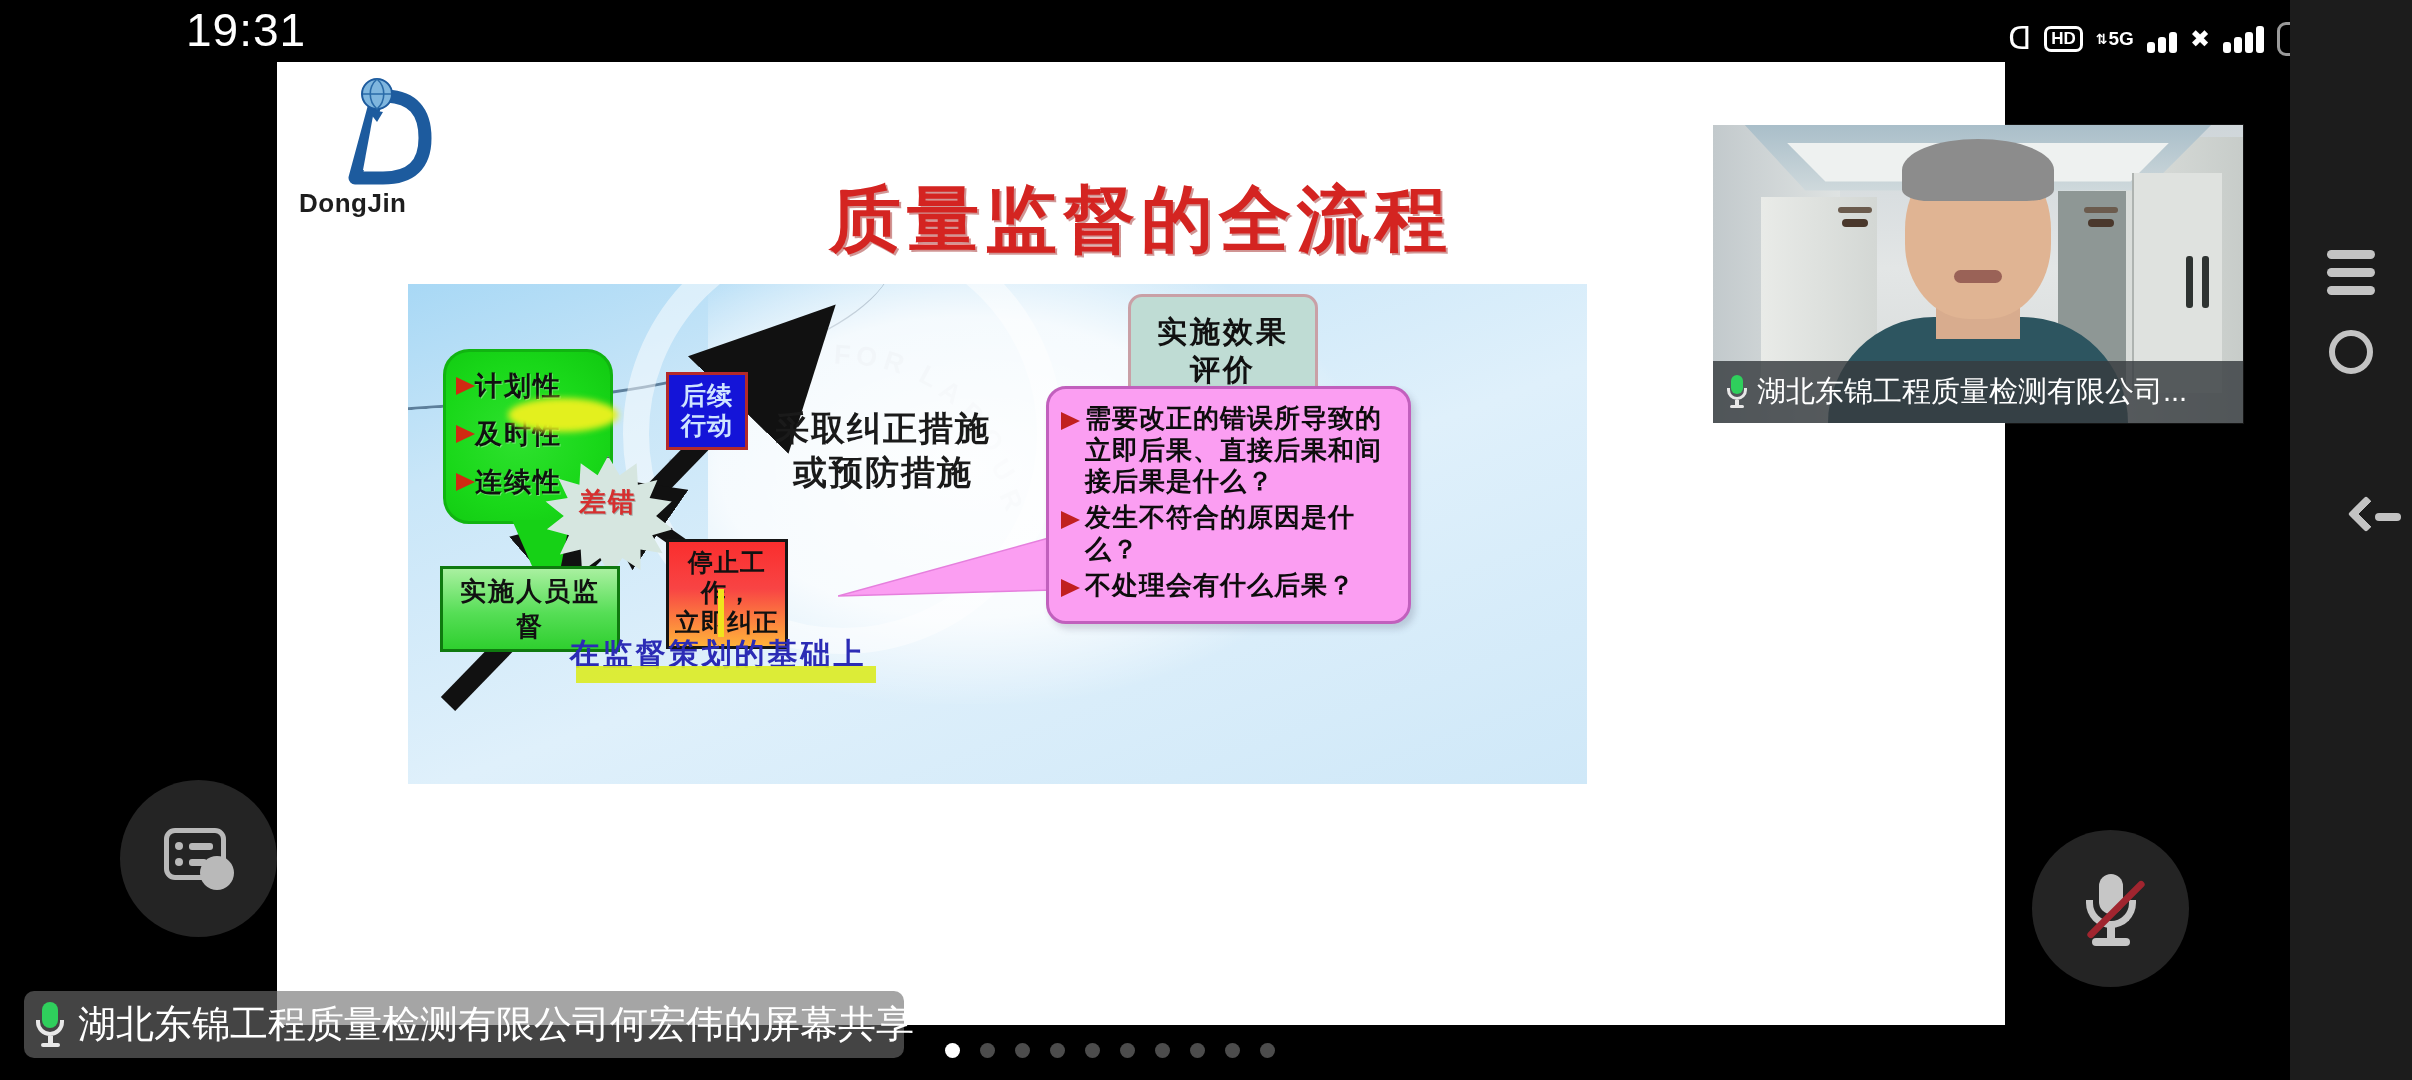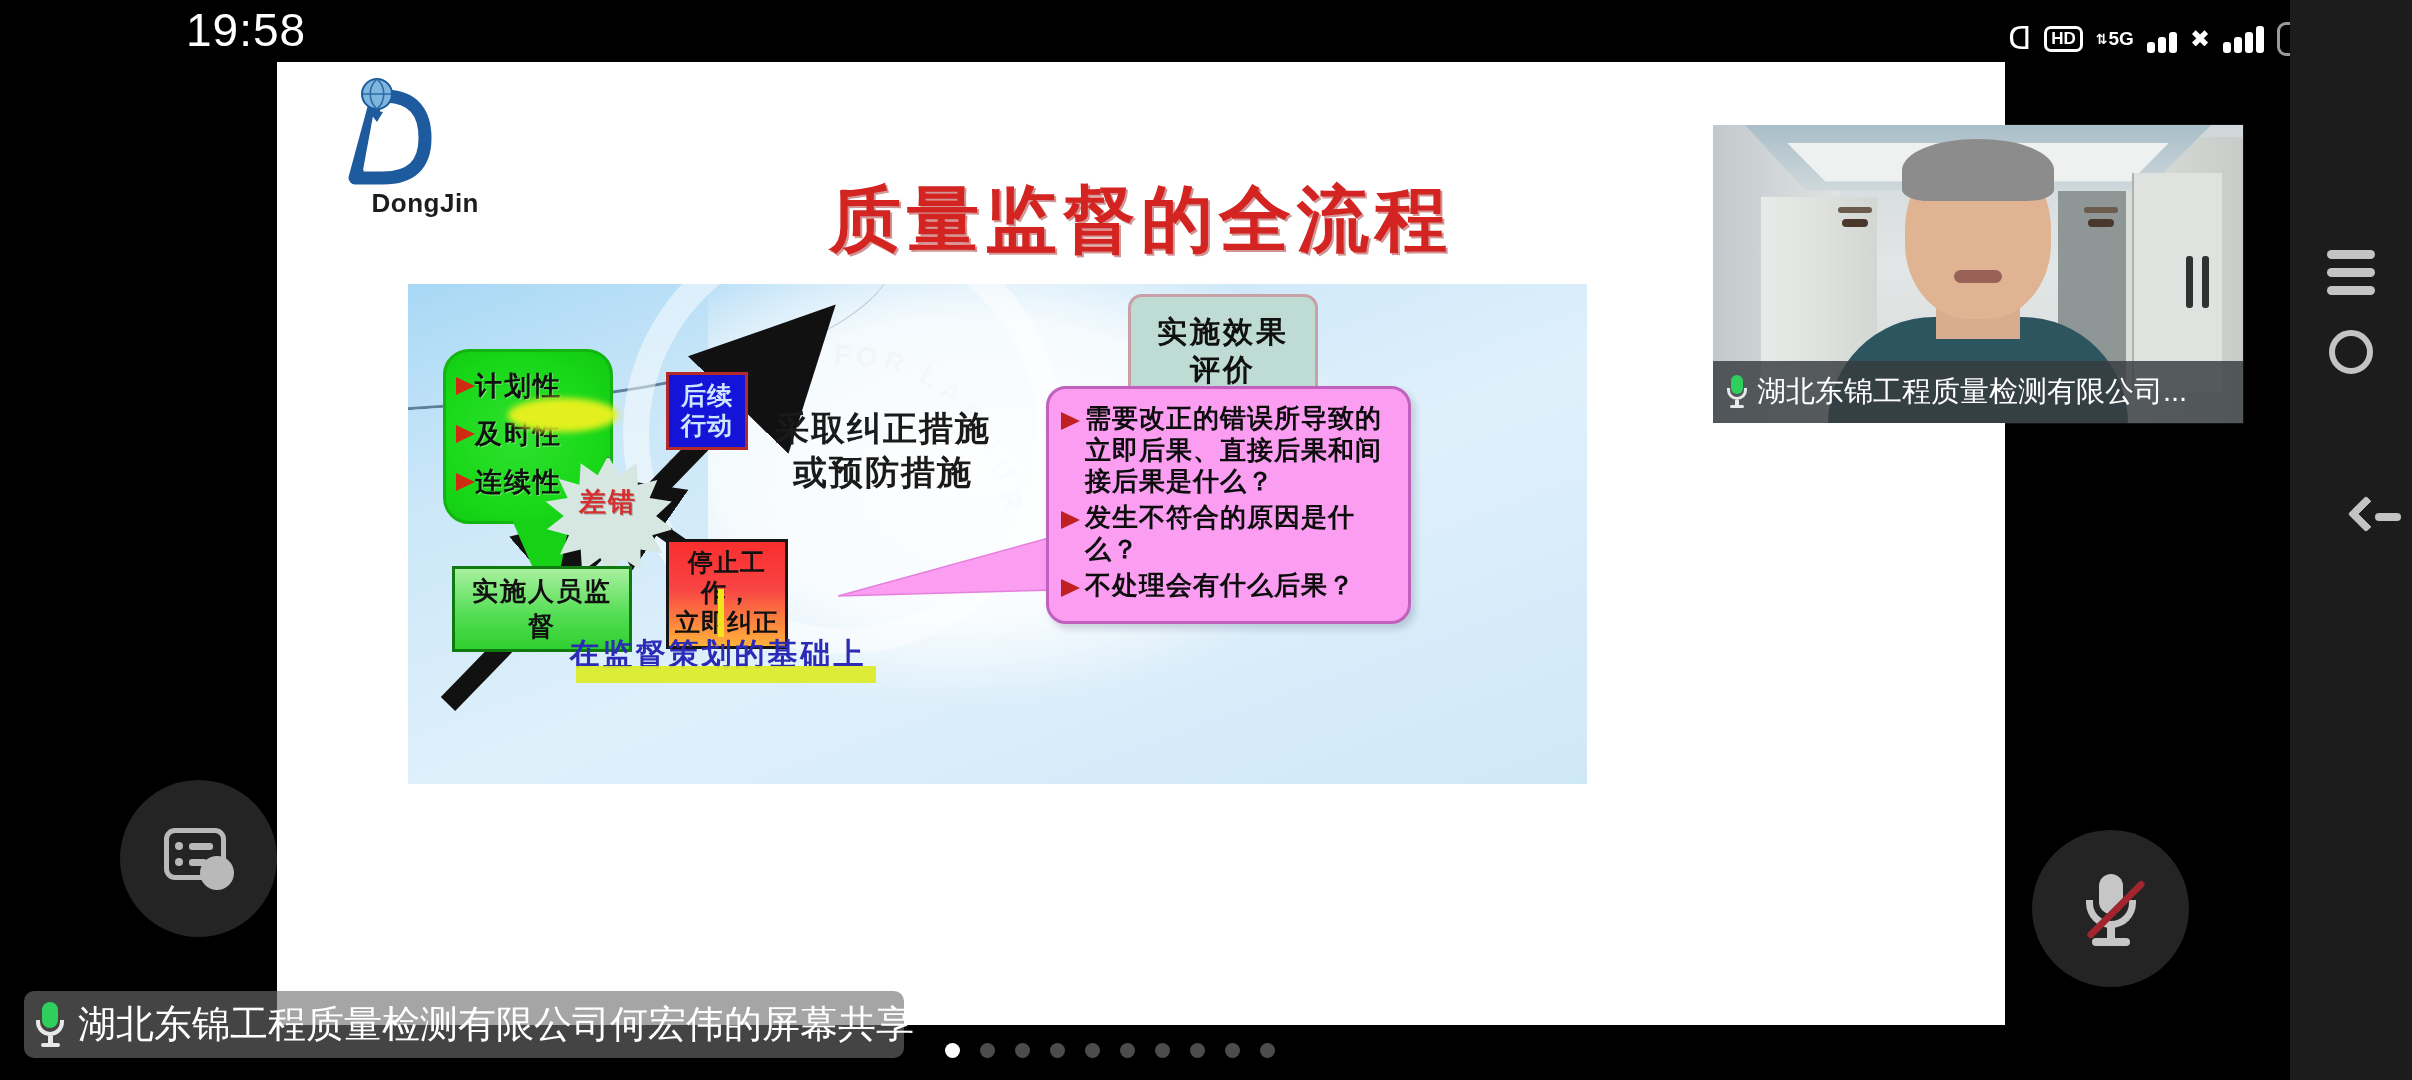--- a/index.html
+++ b/index.html
@@ -43,21 +43,21 @@
   .green-dot { width:17px; height:17px; border-radius:50%; background:#35d24a; margin-left:8px; }
 
   
   .slide {
     position:absolute; left:277px; top:62px; width:1728px; height:963px;
     background:#fff; overflow:hidden; z-index:10;
   }
   .logo { position:absolute; left:22px; top:12px; width:180px; }
   .logo-mark { position:relative; width:112px; height:118px; margin:0 auto; }
   .logo-caption {
-    text-align:right; color:#1d1d1d; font-size:26px; font-weight:bold;
+    text-align:left; color:#1d1d1d; font-size:26px; font-weight:bold;
     letter-spacing:.5px; margin-top:-4px;
   }
   .slide-title {
     position:absolute; left:0; right:0; top:110px; text-align:center;
     font-family:"DejaVu Serif","Liberation Serif",serif;
     font-size:72px; font-weight:bold; color:#d42421; letter-spacing:6px;
     text-shadow:2px 2px 0 rgba(150,20,18,.45);
   }
 
   
@@ -159,21 +159,21 @@
     text-align:center; letter-spacing:1px;
   }
   .red-underline {
     position:absolute; left:310px; top:305px; width:6px; height:48px; background:#f0e41c;
   }
   .box-greenline {
     left:32px; top:282px; width:180px; padding:5px 6px;
     background:linear-gradient(180deg,#a9f0a0 0%,#56de56 55%,#2fcf2f 100%);
     border:3px solid #0f7a0f;
     font-family:"DejaVu Serif","Liberation Serif",serif;
-    font-size:26px; font-weight:bold; color:#111; text-align:center; letter-spacing:2px;margin-left:12px;
+    font-size:26px; font-weight:bold; color:#111; text-align:center; letter-spacing:2px;
   }
   .cap-bottom {
     left:100px; top:350px; width:420px; text-align:center;
     font-family:"DejaVu Serif","Liberation Serif",serif;
     font-size:30px; font-weight:bold; color:#2b2bb5; letter-spacing:3px;
   }
   .hl-bottom {
     position:absolute; left:168px; top:382px; width:300px; height:17px;
     background:#dbec26; opacity:.92;
   }
@@ -283,21 +283,21 @@
   .nv-backico { position:relative; width:56px; height:44px; }
   .nv-chev { position:absolute; left:2px; top:6px; width:26px; height:26px; border-left:8px solid #c3c3c3; border-bottom:8px solid #c3c3c3; transform:rotate(45deg); border-radius:3px; }
   .nv-tail { position:absolute; left:24px; top:18px; width:26px; height:8px; background:#c3c3c3; border-radius:4px; }
 </style>
 </head>
 <body>
 
 <div id="screen">
 
   <div class="statusbar">
-    <div class="clock">19:58</div>
+    <div class="clock">19:31</div>
     <div class="sb-right">
       <div class="sb-ico">
           <span class="bt-glyph">ᗡ</span>
         </div>
       <div class="sb-ico">
         <span class="hd-box">HD</span>
       </div>
       <div class="net-grp">
         <span class="net-lbl">
             <span class="ud">⇅</span>

